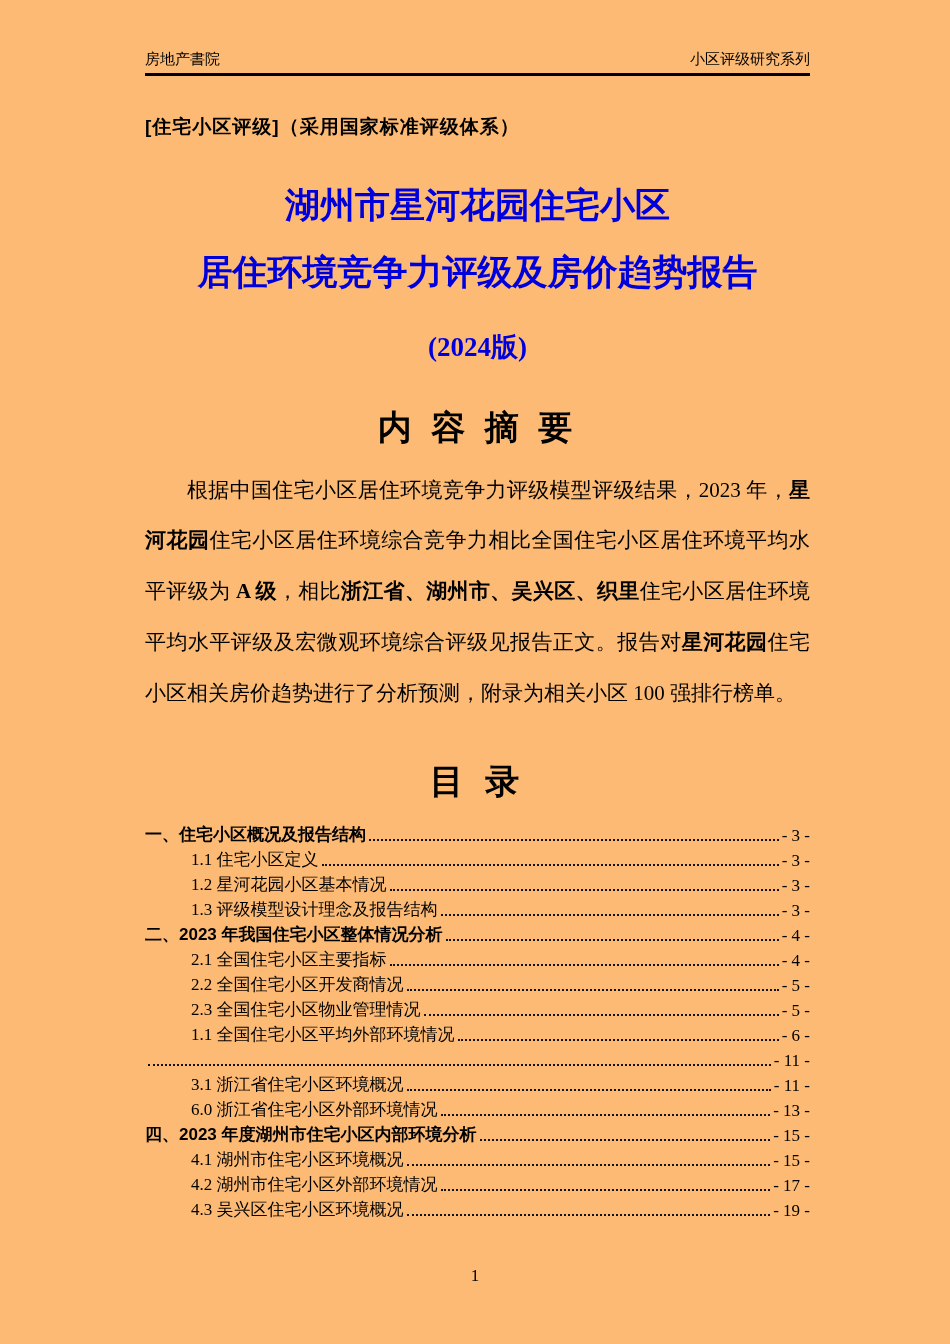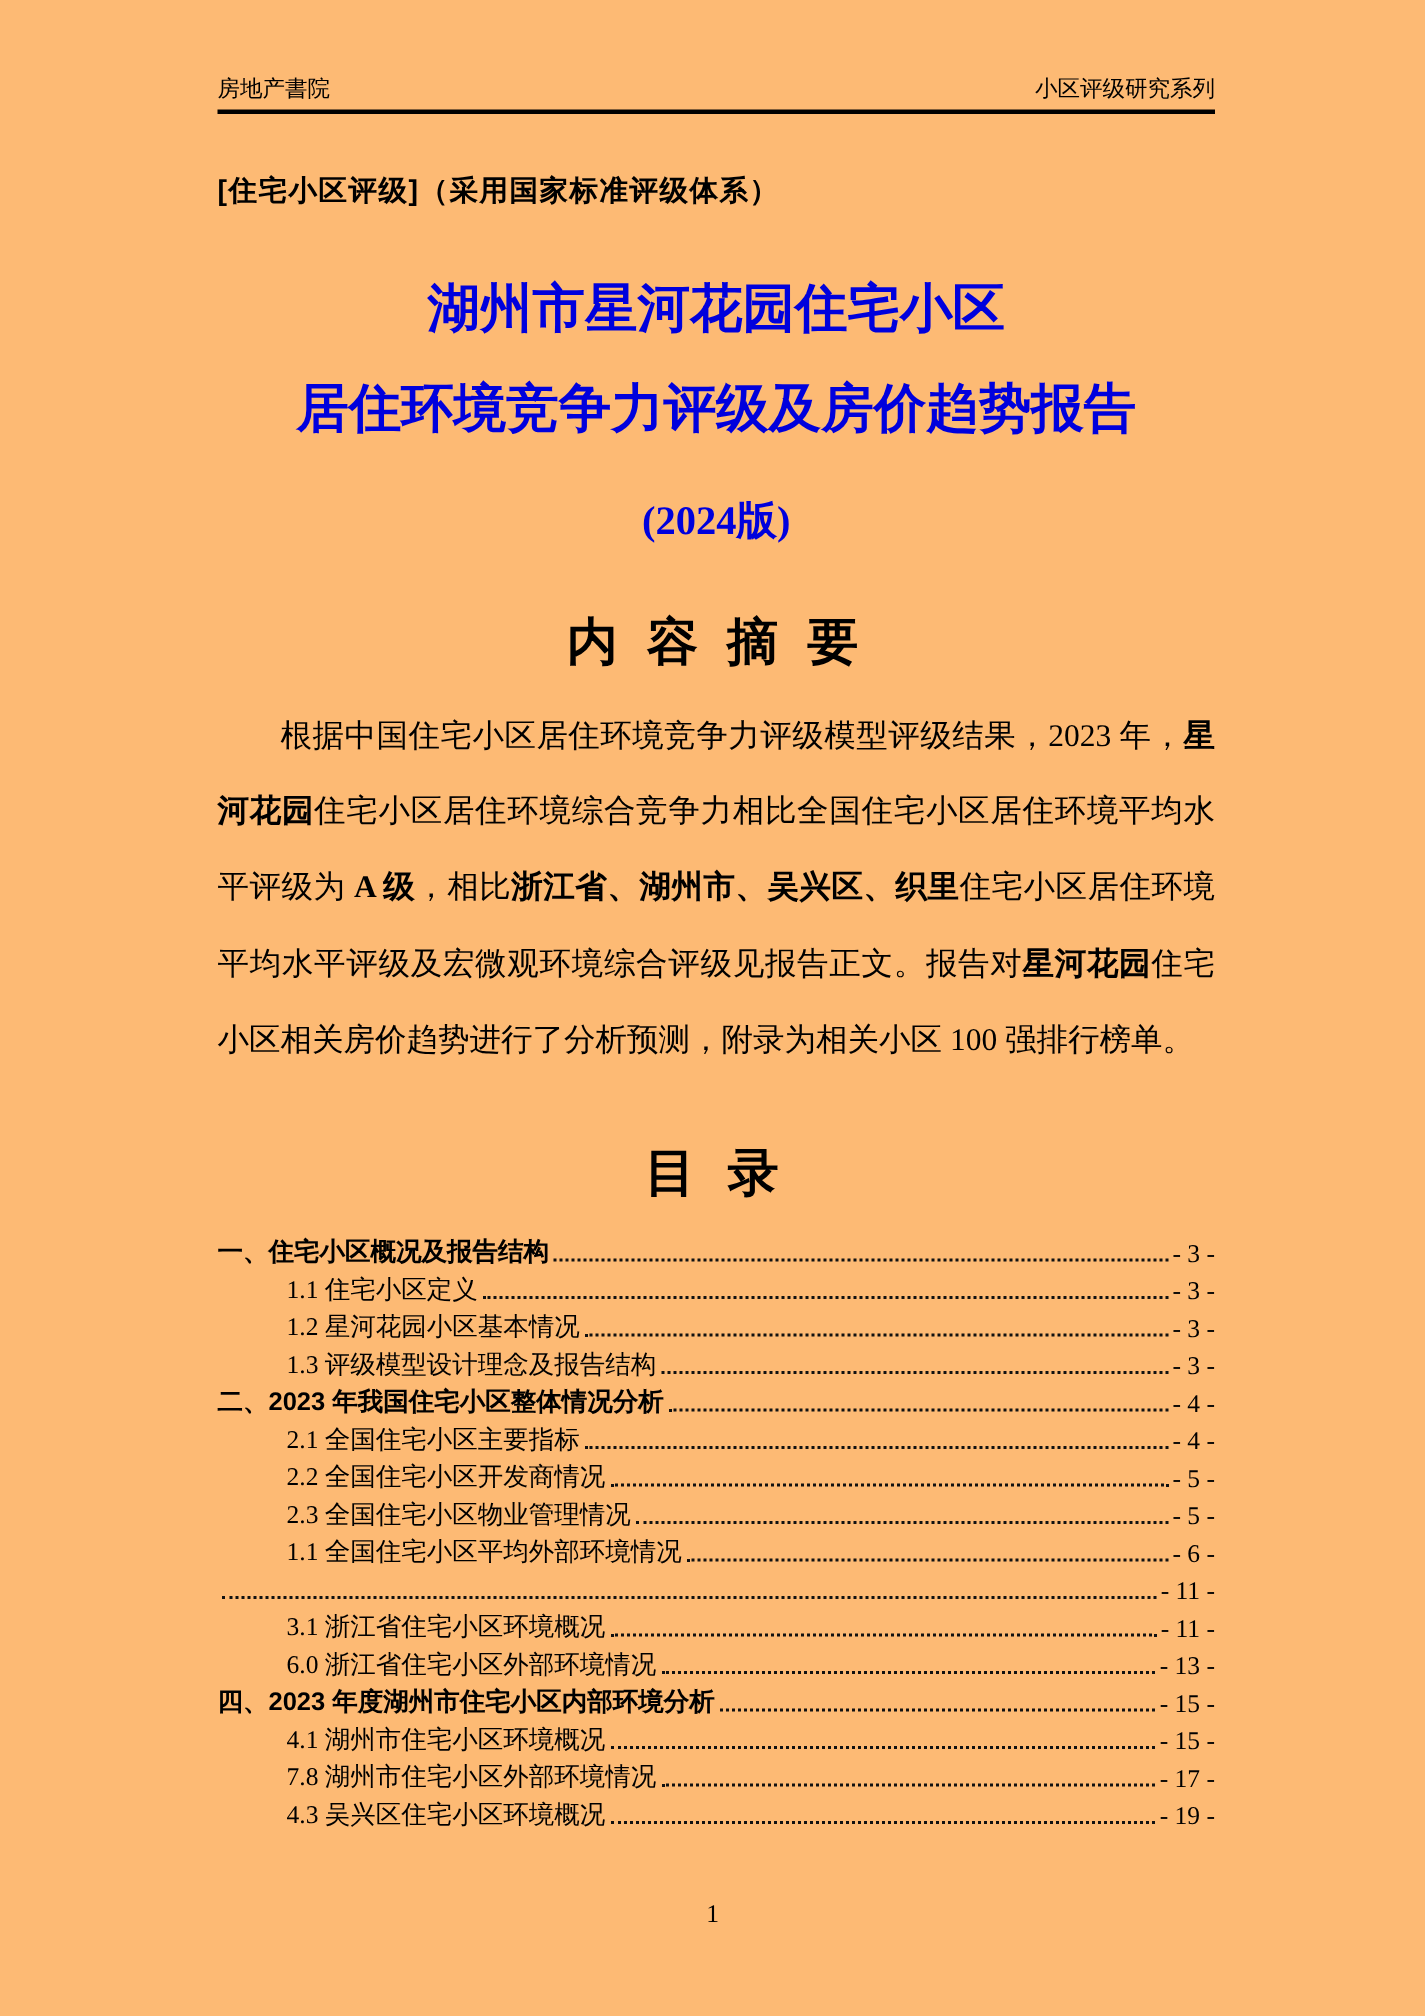--- a/index.html
+++ b/index.html
@@ -192,21 +192,21 @@
         <span class="toc-label">四、2023 年度湖州市住宅小区内部环境分析</span>
         <span class="toc-dots"></span>
         <span class="toc-page">- 15 -</span>
       </div>
       <div class="toc-row lvl2">
         <span class="toc-label">4.1 湖州市住宅小区环境概况</span>
         <span class="toc-dots"></span>
         <span class="toc-page">- 15 -</span>
       </div>
       <div class="toc-row lvl2">
-        <span class="toc-label">7.8 湖州市住宅小区外部环境情况</span>
+        <span class="toc-label">4.2 湖州市住宅小区外部环境情况</span>
         <span class="toc-dots"></span>
         <span class="toc-page">- 17 -</span>
       </div>
       <div class="toc-row lvl2">
         <span class="toc-label">4.3 吴兴区住宅小区环境概况</span>
         <span class="toc-dots"></span>
         <span class="toc-page">- 19 -</span>
       </div>
     </div>
 

